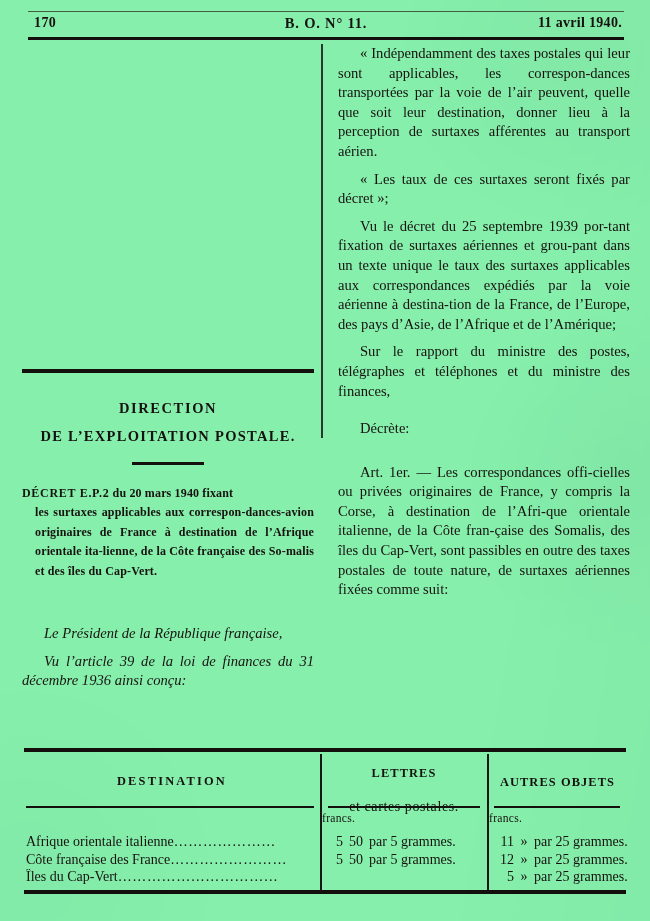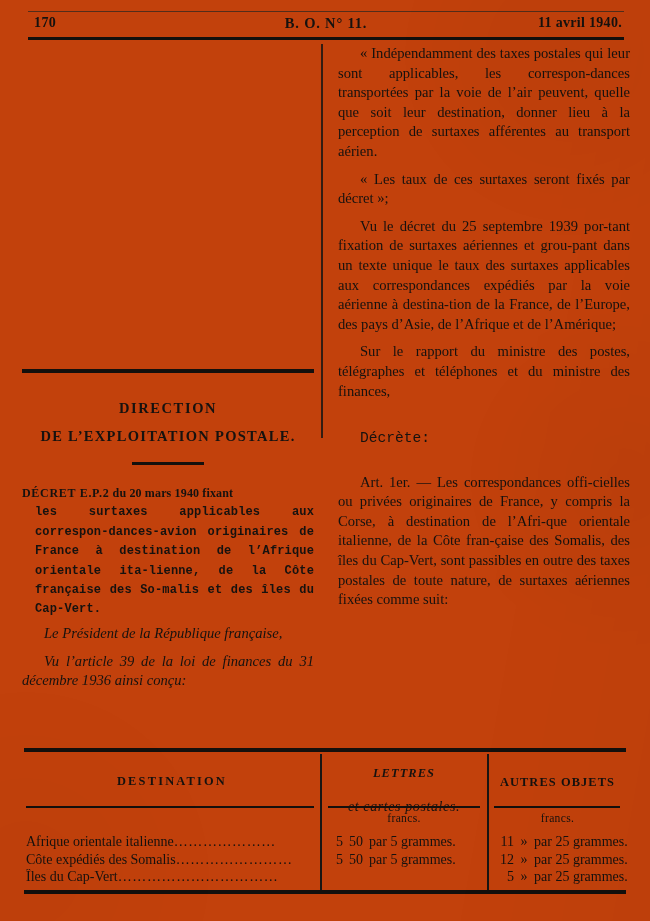--- a/index.html
+++ b/index.html
@@ -4,21 +4,21 @@
 <style>
   html, body {
     margin: 0;
     padding: 0;
     background: #ffffff;
   }
   #page {
     position: relative;
     width: 650px;
     height: 921px;
-    background: #c2410c;
+    background: #86efac;
     overflow: hidden;
     font-family: "Liberation Serif", "DejaVu Serif", serif;
     color: #16120f;
     -webkit-font-smoothing: none;
   }
 
   
   #masthead {
     position: absolute;
     left: 28px;
@@ -143,21 +143,21 @@
     left: 0;
     top: 440px;
     width: 292px;
     font-size: 12px;
     line-height: 19.4px;
     font-weight: bold;
     text-align: justify;
     letter-spacing: .15px;
   }
   #decree-head .runin { letter-spacing: .7px; }
-  #decree-head .cont { display: block; padding-left: 13px; font-family: Liberation Mono, monospace; }
+  #decree-head .cont { display: block; padding-left: 13px; }
 
   
   #preamble {
     position: absolute;
     left: 0;
     top: 580px;
     width: 292px;
     font-style: italic;
   }
 
@@ -197,21 +197,20 @@
     font-weight: bold;
     font-size: 12.4px;
   }
   #th-destination {
     left: 0; top: 26px; width: 296px;
     letter-spacing: 2.2px;
   }
   #th-lettres {
     left: 298px; top: 18px; width: 164px;
     letter-spacing: 1.1px;
-    font-style: italic;
   }
   #th-lettres .sub {
     display: block;
     font-weight: normal;
     font-size: 14px;
     letter-spacing: .6px;
     margin-top: 18px;
     text-align: center;
   }
   #th-autres {
@@ -224,21 +223,21 @@
     height: 2px;
     background: #14100d;
   }
   #sub-rule-dest   { left: 2px;   top: 58px; width: 288px; }
   #sub-rule-let    { left: 304px; top: 58px; width: 152px; }
   #sub-rule-aut    { left: 470px; top: 58px; width: 126px; }
 
   .unit {
     position: absolute;
     top: 64px;
-    text-align: center;
+    text-align: left;
     font-size: 11.6px;
     letter-spacing: .3px;
   }
   #unit-lettres { left: 298px; width: 164px; }
   #unit-autres  { left: 465px; width: 137px; }
 
   #rows {
     position: absolute;
     left: 0;
     top: 86px;
@@ -330,21 +329,21 @@
         <p class="body">Vu l’article 39 de la loi de finances du 31 décembre 1936 ainsi conçu:</p>
       </div>
 
     </div>
 
     <div class="column" id="col-right">
       <p class="body tight">« Indépendamment des taxes postales qui leur sont applicables, les correspon-dances transportées par la voie de l’air peuvent, quelle que soit leur destination, donner lieu à la perception de surtaxes afférentes au transport aérien.</p>
       <p class="body">« Les taux de ces surtaxes seront fixés par décret »;</p>
       <p class="body">Vu le décret du 25 septembre 1939 por-tant fixation de surtaxes aériennes et grou-pant dans un texte unique le taux des surtaxes applicables aux correspondances expédiés par la voie aérienne à destina-tion de la France, de l’Europe, des pays d’Asie, de l’Afrique et de l’Amérique;</p>
       <p class="body">Sur le rapport du ministre des postes, télégraphes et téléphones et du ministre des finances,</p>
-      <p class="body" style="margin-top:28px;font-family:Liberation Mono, monospace;">Décrète:</p>
+      <p class="body" style="margin-top:18px;">Décrète:</p>
       <p class="body" style="margin-top:24px;">Art. 1er. — Les correspondances offi-cielles ou privées originaires de France, y compris la Corse, à destination de l’Afri-que orientale italienne, de la Côte fran-çaise des Somalis, des îles du Cap-Vert, sont passibles en outre des taxes postales de toute nature, de surtaxes aériennes fixées comme suit:</p>
     </div>
 
   </div>
 
   <div id="table-wrap">
     <div class="tbl-rule-top"></div>
 
     <div class="v-sep" id="v-sep-1"></div>
     <div class="v-sep" id="v-sep-2"></div>
@@ -367,21 +366,21 @@
 
     <div id="rows">
 
       <div class="trow">
         <div class="cell-dest"><span>Afrique orientale italienne</span><span class="leader">…………………</span></div>
         <div class="cell-lettres"><span class="num">5</span><span class="cents">50</span><span>par 5 grammes.</span></div>
         <div class="cell-autres"><span class="num2">11</span><span class="cents-r">»</span><span>par 25 grammes.</span></div>
       </div>
 
       <div class="trow">
-        <div class="cell-dest"><span>Côte expédiés des Somalis</span><span class="leader">……………………</span></div>
+        <div class="cell-dest"><span>Côte française des France</span><span class="leader">……………………</span></div>
         <div class="cell-lettres"><span class="num">5</span><span class="cents">50</span><span>par 5 grammes.</span></div>
         <div class="cell-autres"><span class="num2">12</span><span class="cents-r">»</span><span>par 25 grammes.</span></div>
       </div>
 
       <div class="trow">
         <div class="cell-dest"><span>Îles du Cap-Vert</span><span class="leader">……………………………</span></div>
         <div class="cell-autres"><span class="num2">5</span><span class="cents-r">»</span><span>par 25 grammes.</span></div>
       </div>
 
     </div>

